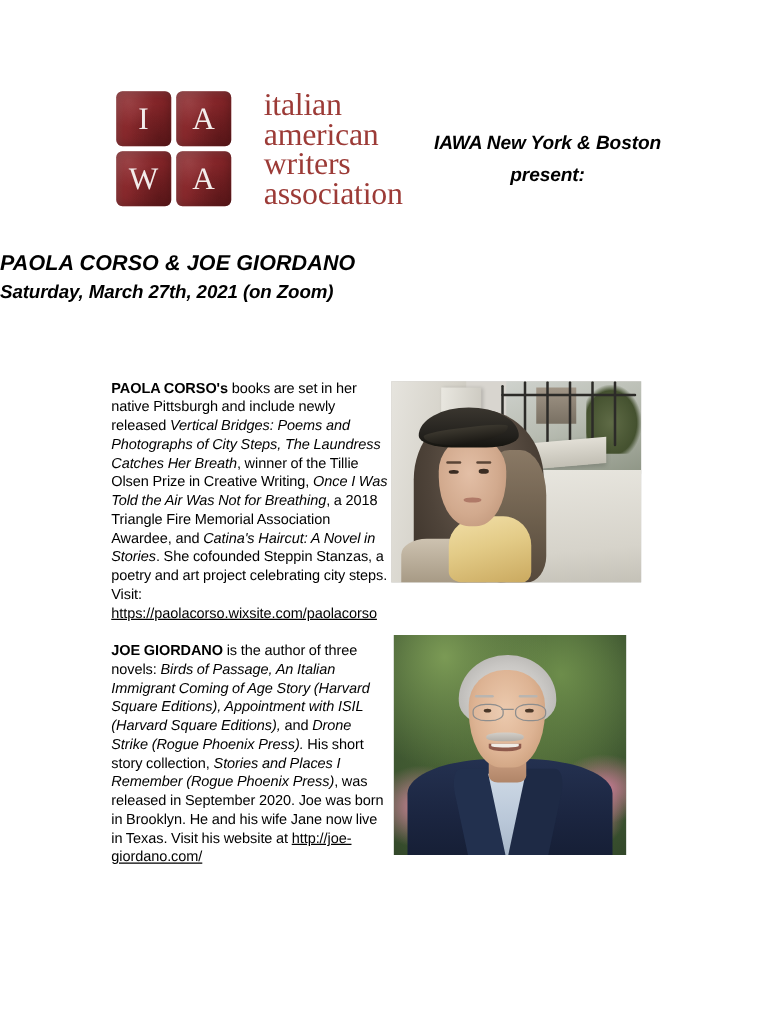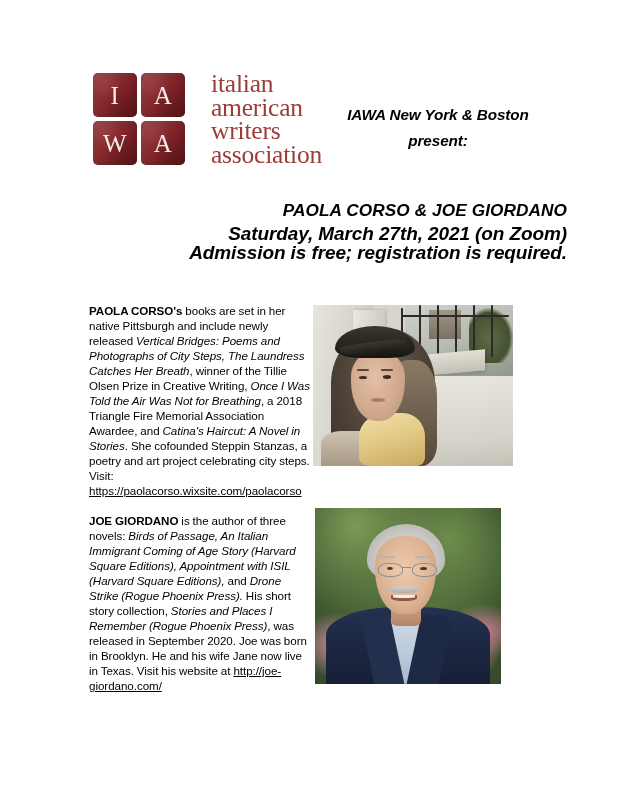--- a/index.html
+++ b/index.html
@@ -84,31 +84,31 @@
     line-height: 26px;
     letter-spacing: -0.1px;
   }
 
   
   #headline-block {
     position: absolute;
     left: 0;
     top: 200px;
     width: 567px;
-    text-align: right;
+    text-align: left;
   }
   #event-title {
     font-size: 17.2px;
     font-weight: bold;
     font-style: italic;
     letter-spacing: 0.1px;
     line-height: 21px;
   }
   .event-sub {
-    font-size: 19px;
+    font-size: 15px;
     font-weight: bold;
     font-style: italic;
     line-height: 19px;
     letter-spacing: -0.1px;
   }
   #event-date { margin-top: 3px; }
 
   
   .bio {
     position: absolute;
@@ -351,21 +351,20 @@
 american
 writers
 association</div>
 </div>
 
 <div id="presenter-line">IAWA New York &amp; Boston present:</div>
 
 <div id="headline-block">
   <div id="event-title">PAOLA CORSO &amp; JOE GIORDANO</div>
   <div id="event-date" class="event-sub">Saturday, March 27th, 2021 (on Zoom)</div>
-  <div class="event-sub">Admission is free; registration is required.</div>
 </div>
 
 <div class="bio" id="bio-paola"><b>PAOLA CORSO's</b><span> books are set in her native Pittsburgh and include newly released </span><i>Vertical Bridges: Poems and Photographs of City Steps, The Laundress Catches Her Breath</i><span>, winner of the Tillie Olsen Prize in Creative Writing, </span><i>Once I Was Told the Air Was Not for Breathing</i><span>, a 2018 Triangle Fire Memorial Association Awardee, and </span><i>Catina's Haircut: A Novel in Stories</i><span>. She cofounded Steppin Stanzas, a poetry and art project celebrating city steps. Visit: </span><a class="link" href="#">https://paolacorso.wixsite.com/paolacorso</a></div>
 
 <div class="photo" id="photo-paola">
   <div class="photo-inner" id="paola-scene">
     <div class="p-sky"></div>
     <div class="p-bldg"></div>
     <div class="p-tree"></div>
     <div class="p-rail" style="left:44%;top:2%;width:2px;height:34%;"></div>

